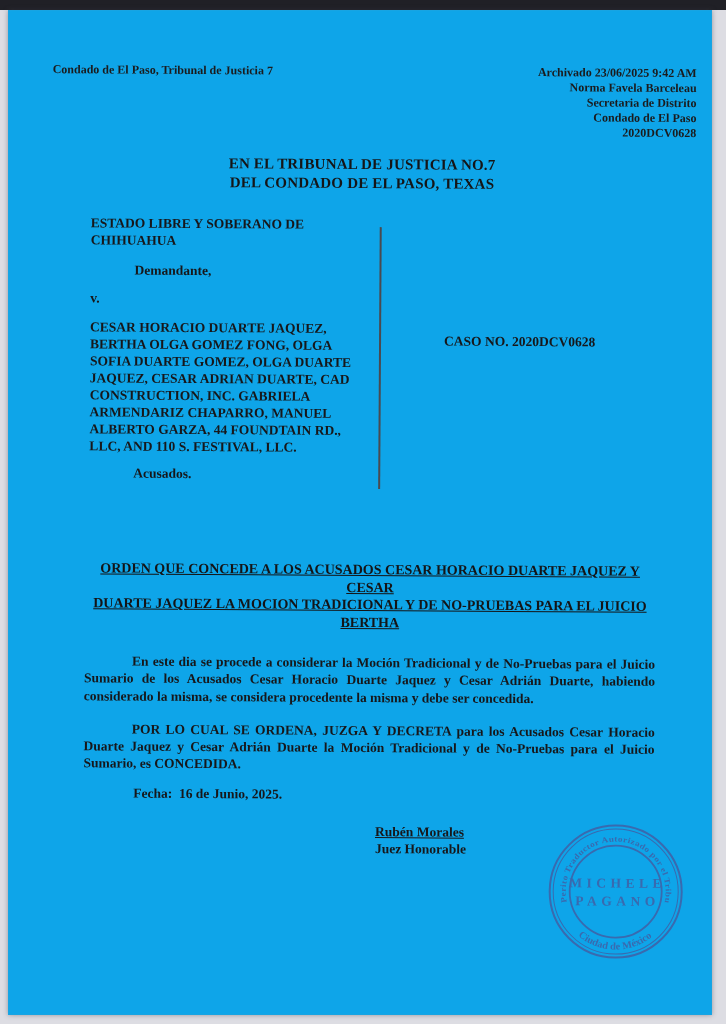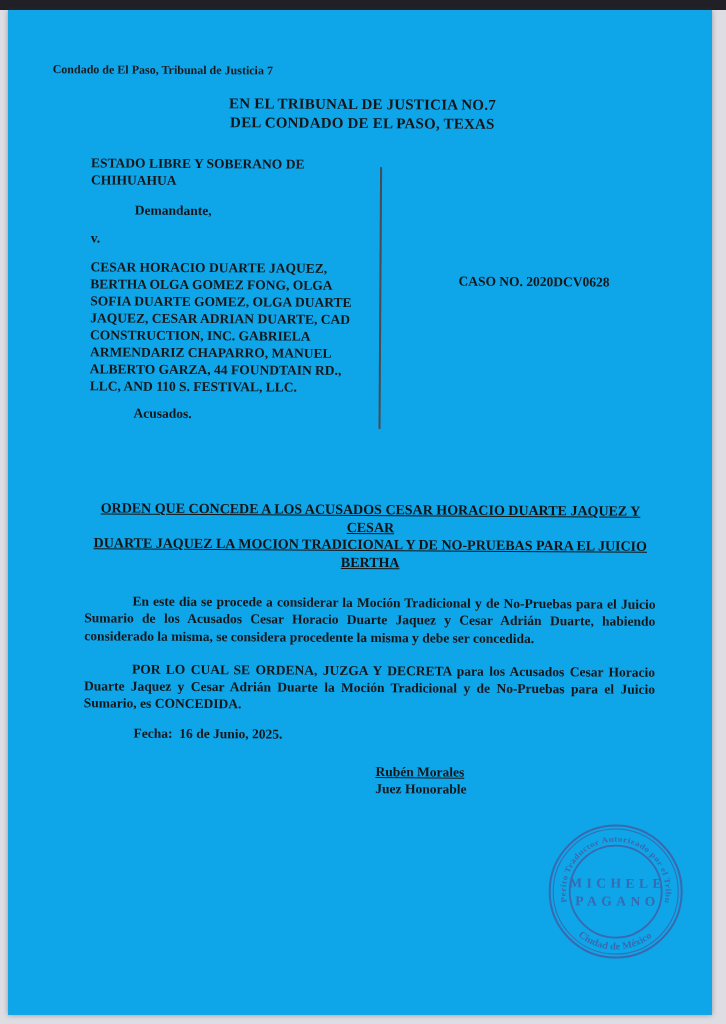--- a/index.html
+++ b/index.html
@@ -45,21 +45,21 @@
   .caption { position:relative; margin-top:23px; font-weight:bold; font-size:13.5px; line-height:17px; color:#17171a; }
   .caption-left { width:300px; margin-left:4px; }
   .role-plaintiff { margin-top:13px; margin-left:44px; }
   .versus { margin-top:11px; }
   .defendants { margin-top:12px; }
   .role-defendants { margin-top:10px; margin-left:44px; }
   .caption-rule {
     position:absolute; left:293px; top:11px; height:262px; width:1.5px;
     background:#4a4a50;
   }
-  .case-no { position:absolute; left:372px; top:116px; white-space:nowrap; }
+  .case-no { position:absolute; left:358px; top:116px; white-space:nowrap; }
 
   
   .order-title {
     margin-top:78px; text-align:center;
     font-weight:bold; font-size:14px; line-height:17.5px; color:#141416;
   }
   .order-title .line { text-decoration:underline; }
 
   
   .body-par {
@@ -91,20 +91,27 @@
 </head>
 <body>
 
 <div class="photo">
   <div class="topbar"></div>
   <div class="page">
     <div class="tilt">
 
       <div class="doc-header">
         <div class="header-left">Condado de El Paso, Tribunal de Justicia 7</div>
+        <div class="header-right">
+          <div>Archivado 23/06/2025 9:42 AM</div>
+          <div>Norma Favela Barceleau</div>
+          <div>Secretaria de Distrito</div>
+          <div>Condado de El Paso</div>
+          <div>2020DCV0628</div>
+        </div>
       </div>
 
       <div class="court-title">
         <div>EN EL TRIBUNAL DE JUSTICIA NO.7</div>
         <div>DEL CONDADO DE EL PASO, TEXAS</div>
       </div>
 
       <div class="content">
 
         <div class="caption">

